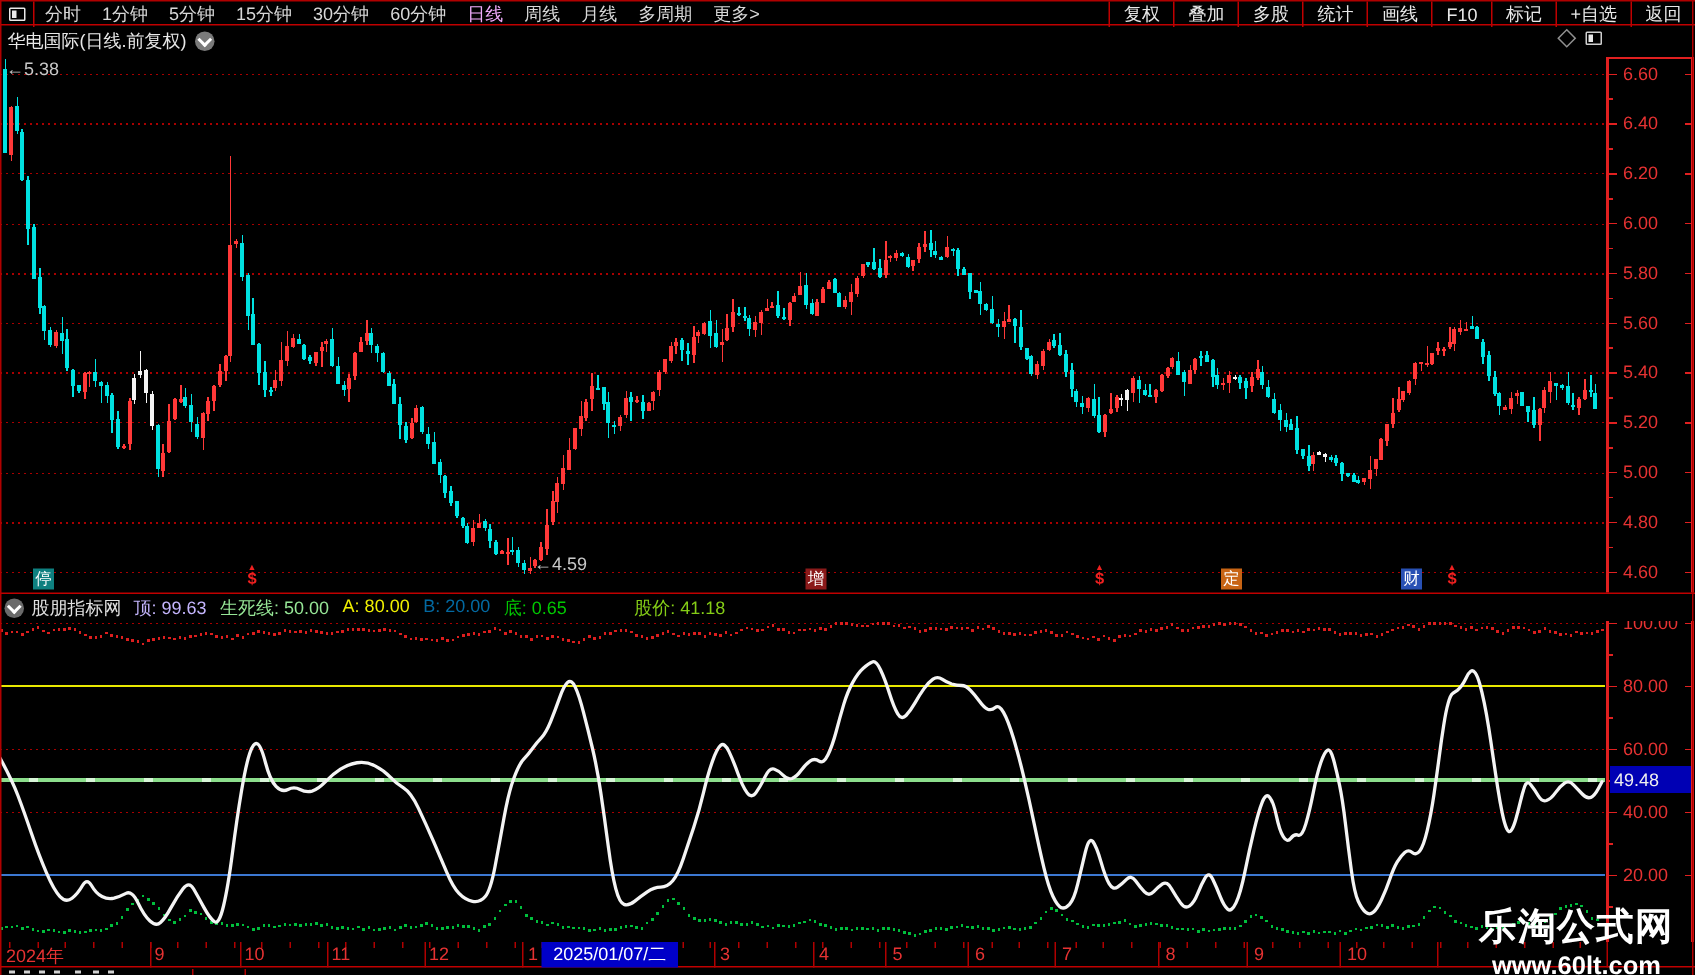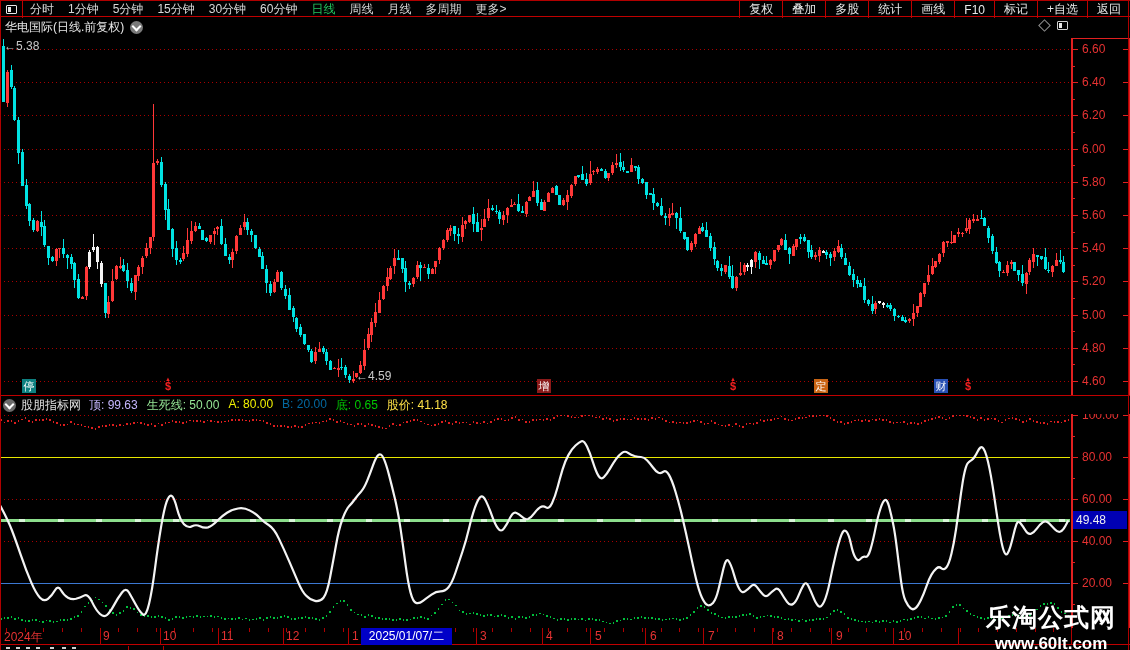--- a/index.html
+++ b/index.html
@@ -10,21 +10,21 @@
   
   #menubar { position:absolute; left:0; top:0; width:1130px; height:17px;
     border-top:1px solid #b00000; border-bottom:1px solid #c00000;
     display:flex; align-items:flex-start; font-size:12px; color:#d8d8d8; }
   #menu-icon-box { width:23px; height:17px; border-right:1px solid #c00000;
     display:flex; align-items:center; justify-content:center; }
   .split-sq { width:11px; height:9px; border:1px solid #e8e8e8; border-radius:1px; position:relative; }
   .split-sq::after { content:""; position:absolute; left:1px; top:1px; bottom:1px; width:3px; background:#e8e8e8; }
   #menu-left { display:flex; gap:14px; padding-left:7px; }
   .mitem { cursor:default; white-space:nowrap; }
-  .mitem.active { color:#22c55e; }
+  .mitem.active { color:#f0abfc; }
   #menu-right { margin-left:auto; display:flex; height:17px; }
   .mritem { padding:0 9px; border-left:1px solid #c00000; display:flex; align-items:center; white-space:nowrap; color:#e8e8e8; }
 
   
   #titlebar { position:absolute; left:0; top:18px; width:1130px; height:19px; display:flex; align-items:center; }
   #chart-title { color:#e8e8e8; font-size:12px; padding-left:5px; }
   .chev-circle { width:13px; height:13px; border-radius:50%; background:#7a7a7a; margin-left:6px;
     display:inline-flex; align-items:center; justify-content:center; }
   .chev-circle::after { content:""; width:5px; height:5px; border-right:2px solid #fff; border-bottom:2px solid #fff;
     transform:rotate(45deg); margin-top:-2px; }
@@ -766,21 +766,21 @@
 
   <div id="ind-header">
     <span class="chev-circle" style="background:#6a6a6a; margin:0 5px 0 3px;"></span>
     <span id="ind-name">股朋指标网</span>
     <span id="ind-fields" style="display:flex">
         <span class="ind-field" style="color: #c4b5fd;">顶: 99.63</span>
         <span class="ind-field" style="color: rgb(150, 230, 150);">生死线: 50.00</span>
         <span class="ind-field" style="color: rgb(240, 240, 0);">A: 80.00</span>
         <span class="ind-field" style="color: #0369a1; text-align: right;">B: 20.00</span>
         <span class="ind-field" style="color: rgb(0, 200, 0);">底: 0.65</span>
-        <span class="ind-field" style="color: #fde047;">股价: 41.18</span>
+        <span class="ind-field" style="color: #84cc16; margin-left: 36px;">股价: 41.18</span>
       </span>
   </div>
 
   <svg id="ind-svg" width="1130" height="214">
       <line x1="0" y1="1.5" x2="1070" y2="1.5" stroke="#a80000" stroke-width="1" stroke-dasharray="1 3"></line>
       <line x1="0" y1="85.5" x2="1070" y2="85.5" stroke="#a80000" stroke-width="1" stroke-dasharray="1 3"></line>
       <line x1="0" y1="127.5" x2="1070" y2="127.5" stroke="#a80000" stroke-width="1" stroke-dasharray="1 3"></line>
       <line x1="0" y1="43.5" x2="1070" y2="43.5" stroke="#e8e800" stroke-width="1.5"></line>
       <line x1="0" y1="169.5" x2="1070" y2="169.5" stroke="#3c78d2" stroke-width="1.5"></line>
       <line x1="0" y1="106" x2="1070" y2="106" stroke="#8cde8c" stroke-width="3"></line>

